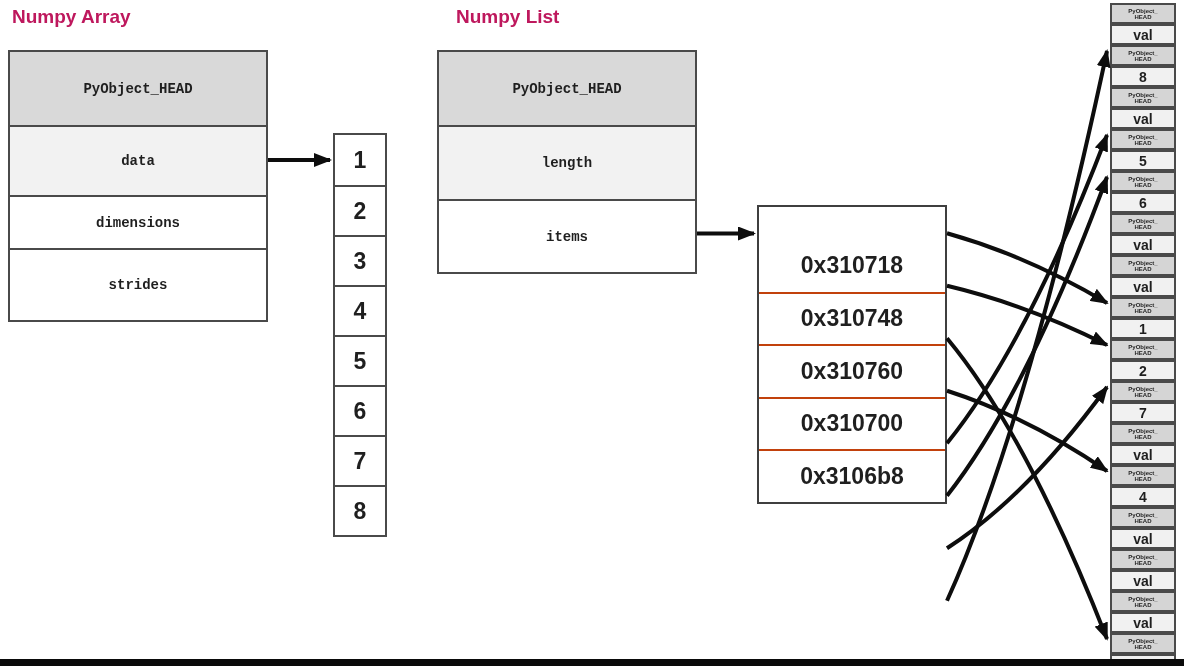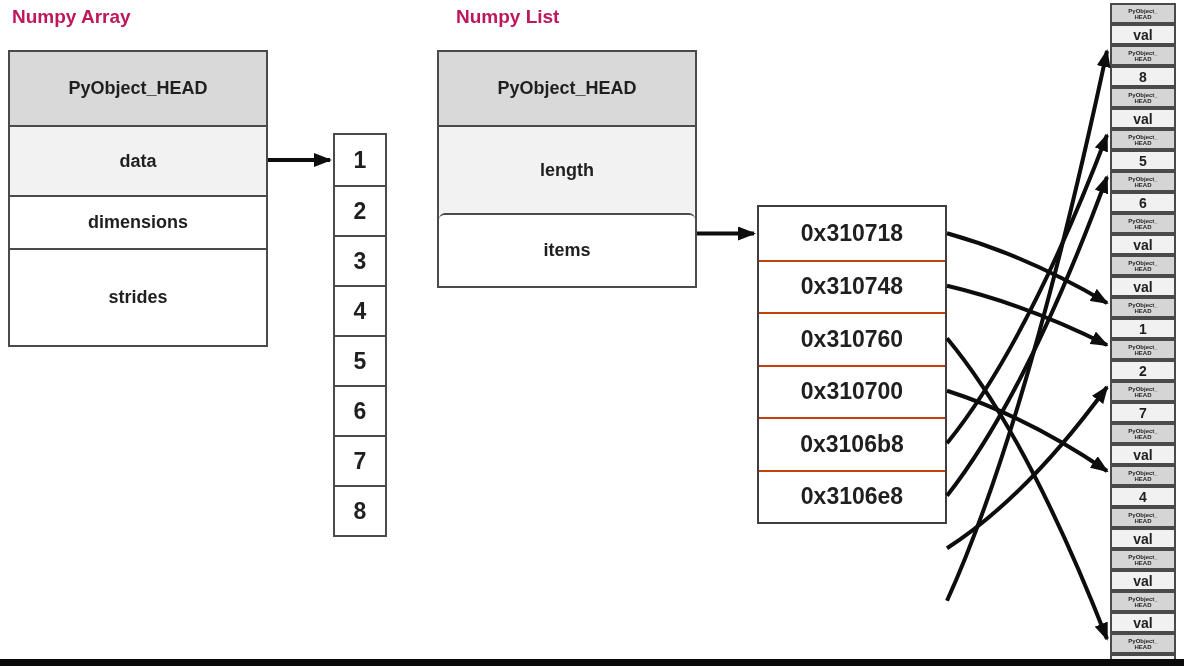--- a/index.html
+++ b/index.html
@@ -28,24 +28,25 @@
     box-sizing: content-box;
     background: #fff;
   }
   #numpy-box { left: 8px;   top: 50px; width: 256px; }
   #list-box  { left: 437px; top: 50px; width: 256px; }
 
   .srow {
     display: flex;
     align-items: center;
     justify-content: center;
-    font-size: 18px;
+    font-size: 14px;
     font-weight: bold;
     border-top: 2px solid #4a4a4a;
     box-sizing: border-box;
+    font-family: Liberation Mono, monospace;
   }
   .srow:first-child { border-top: none; }
   .shade-head  { background: #d9d9d9; }
   .shade-light { background: #f2f2f2; }
   .shade-plain { background: #ffffff; }
 
   #numpy-buffer {
     position: absolute;
     left: 333px; top: 133px; width: 50px;
     border: 2px solid #4a4a4a;
@@ -72,21 +73,21 @@
   .arow {
     height: 52.5px;
     display: flex;
     align-items: center;
     justify-content: center;
     font-size: 23px;
     font-weight: bold;
     border-top: 2px solid #c2410c;
     box-sizing: border-box;
   }
-  .arow:first-child { border-top: none; }
+  .arow:first-child { border-top: none; margin-top: 32px; }
 
   #mem-col {
     position: absolute;
     left: 1110px; top: 3px; width: 66px;
   }
   .mem-pair { height: 42px; box-sizing: border-box; }
   .mem-head, .mem-val {
     height: 21px;
     box-sizing: border-box;
     border: 2px solid #4a4a4a;
@@ -126,45 +127,44 @@
 <body>
 
 <div id="canvas">
   <div class="title" id="numpy-title">Numpy Array</div>
   <div class="title" id="list-title">Numpy List</div>
 
   <div class="struct-box" id="numpy-box">
       <div class="srow shade-head" style="height: 73px;">PyObject_HEAD</div>
       <div class="srow shade-light" style="height: 70px;">data</div>
       <div class="srow shade-plain" style="height: 53px;">dimensions</div>
-      <div class="srow shade-plain" style="height: 97px;">strides</div>
+      <div class="srow shade-plain" style="height: 72px;">strides</div>
     </div>
   <div id="numpy-buffer">
       <div class="bcell">1</div>
       <div class="bcell">2</div>
       <div class="bcell">3</div>
       <div class="bcell">4</div>
       <div class="bcell">5</div>
       <div class="bcell">6</div>
       <div class="bcell">7</div>
       <div class="bcell">8</div>
     </div>
 
   <div class="struct-box" id="list-box">
       <div class="srow shade-head" style="height: 73px;">PyObject_HEAD</div>
-      <div class="srow shade-light" style="height: 88px;">length</div>
-      <div class="srow shade-plain" style="height: 73px; border-radius: 6px;">items</div>
+      <div class="srow shade-light" style="height: 74px;">length</div>
+      <div class="srow shade-plain" style="height: 73px;">items</div>
     </div>
   <div id="addr-box">
       <div class="arow">0x310718</div>
       <div class="arow">0x310748</div>
       <div class="arow">0x310760</div>
       <div class="arow">0x310700</div>
       <div class="arow">0x3106b8</div>
-      <div class="arow">0x3106e8</div>
     </div>
 
   <div id="mem-col">
       <div class="mem-pair">
         <div class="mem-head">PyObject_
 HEAD</div>
         <div class="mem-val">val</div>
       </div>
       <div class="mem-pair">
         <div class="mem-head">PyObject_

